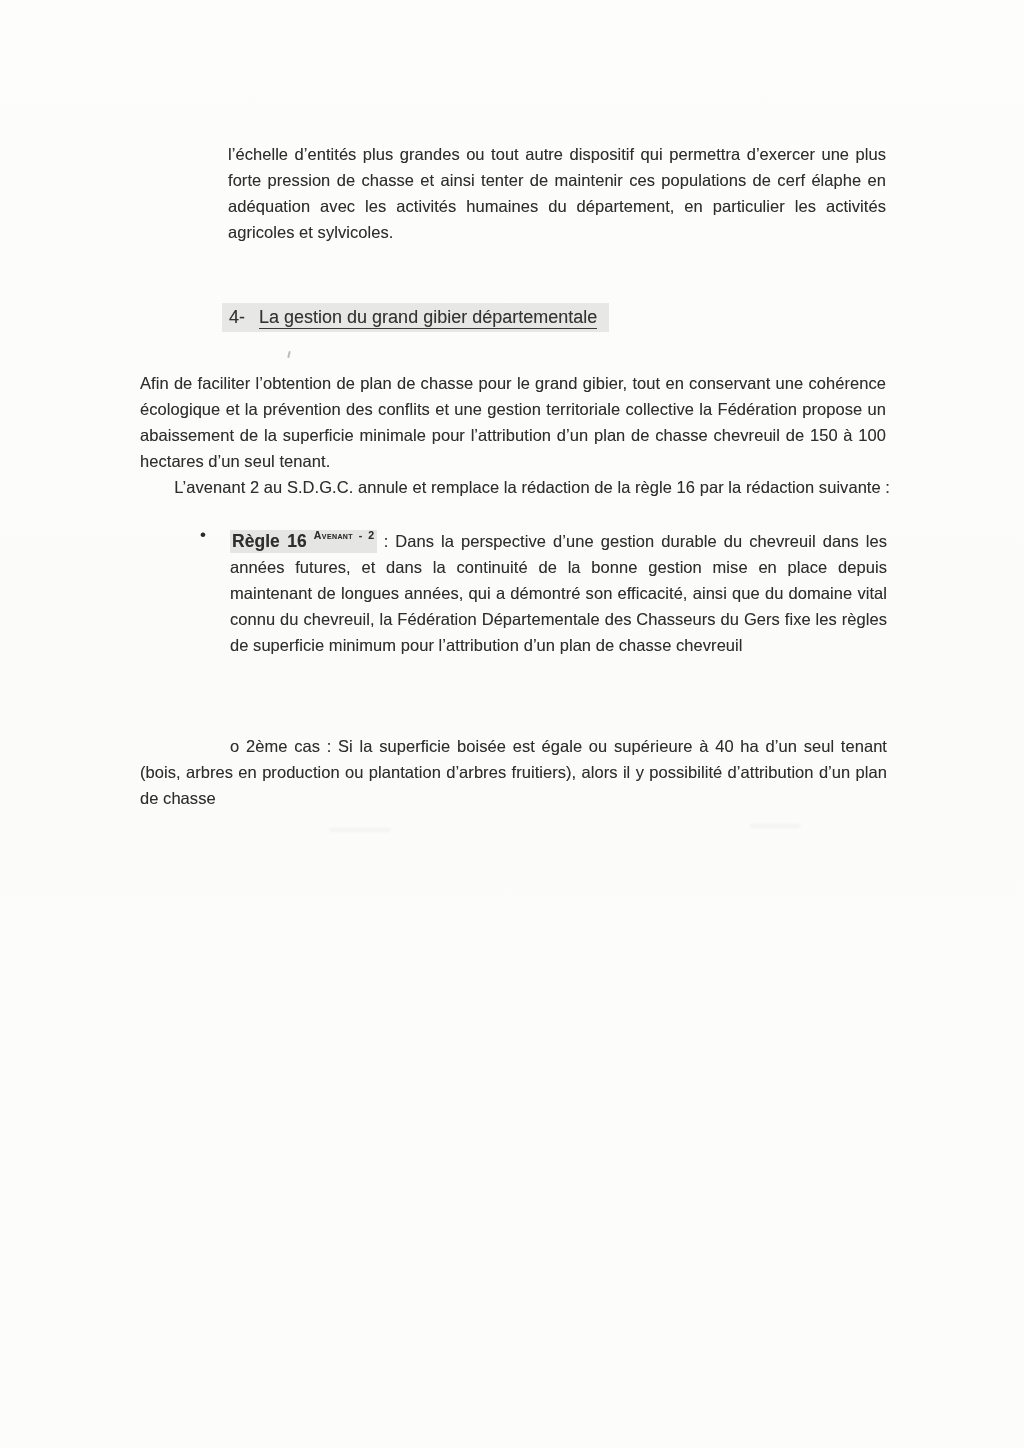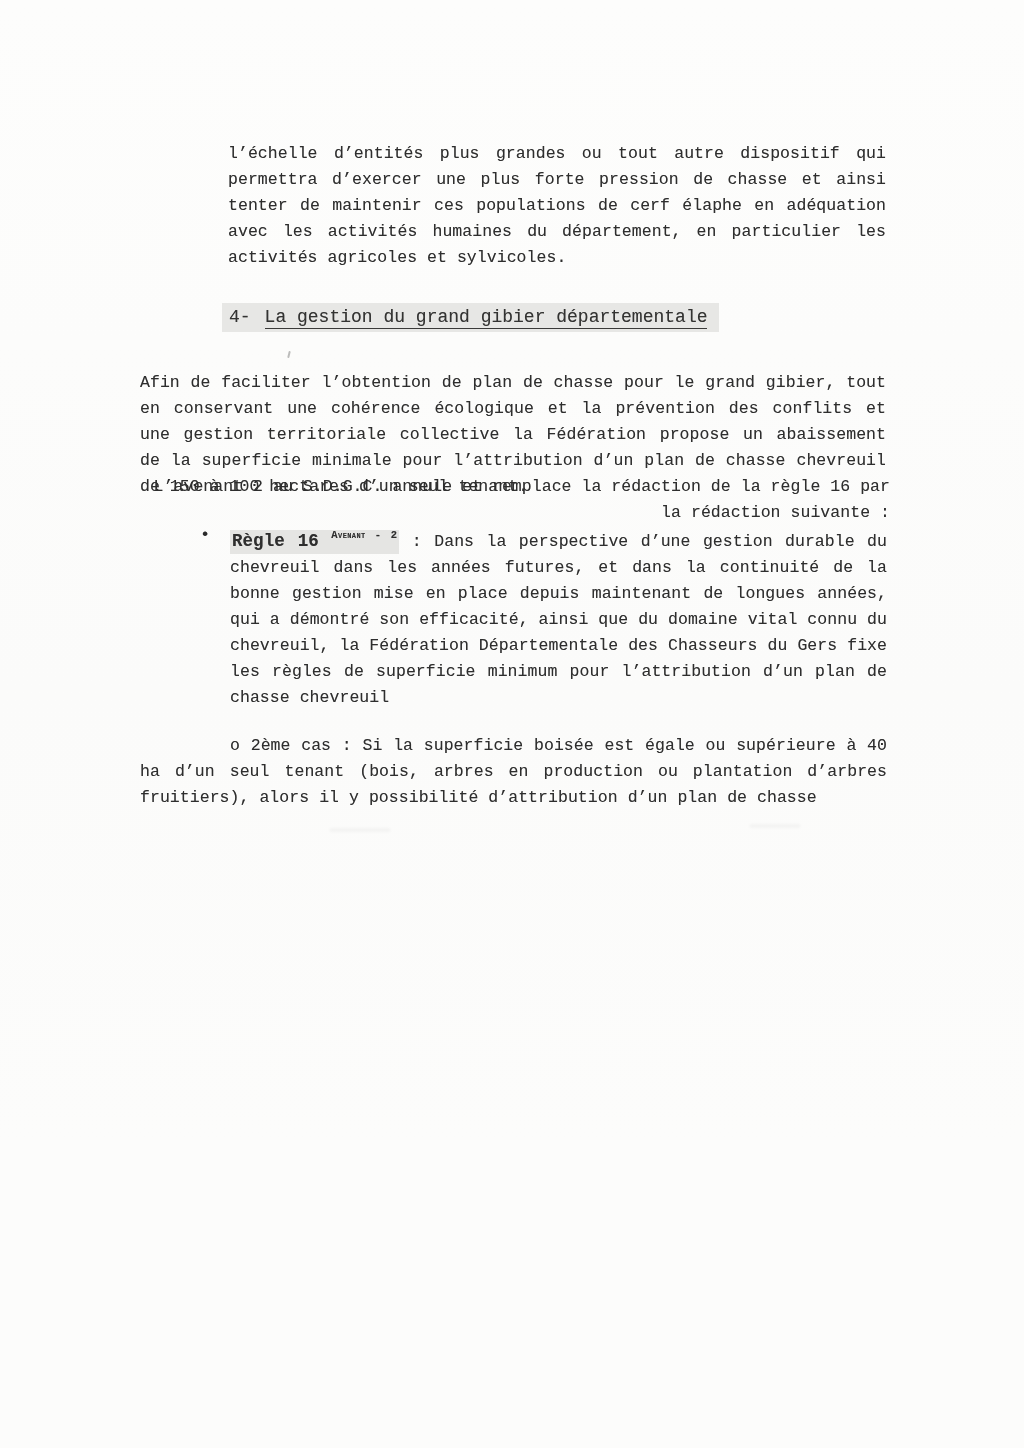--- a/index.html
+++ b/index.html
@@ -4,21 +4,21 @@
 <style>
   * { margin: 0; padding: 0; box-sizing: border-box; }
   html, body { width: 1024px; height: 1448px; }
   body { background: #fcfcfb; }
 
   .page {
     position: relative;
     width: 1024px;
     height: 1148px;
     background: linear-gradient(180deg, #fdfdfc 0%, #fbfbfa 60%, #fcfcfb 100%);
-    font-family: Liberation Mono, monospace;
+    font-family: Liberation Sans, sans-serif;
     color: #2e2e2e;
     overflow: hidden;
     text-shadow: 0 0 0.5px rgba(45,45,45,0.35);
   }
 
   .para {
     position: absolute;
     font-size: 16.5px;
     line-height: 26px;
     text-align: justify;

